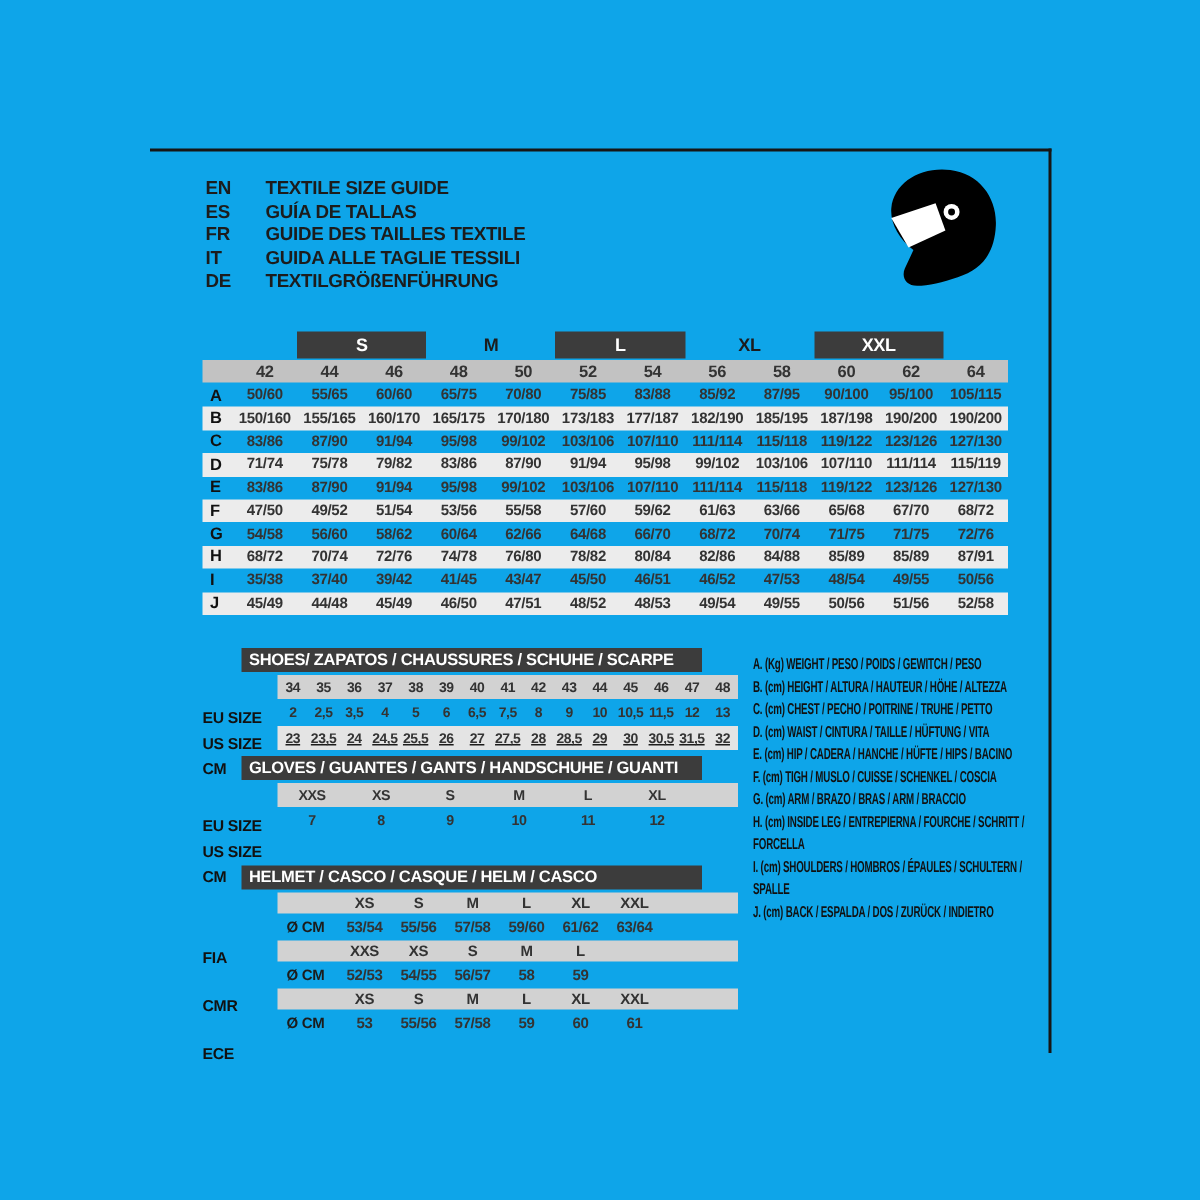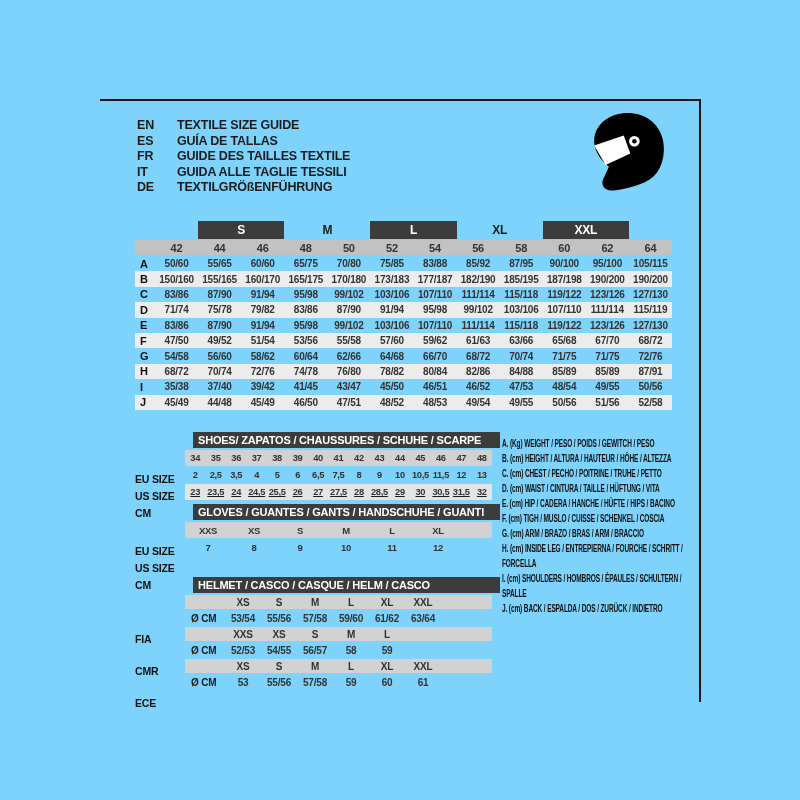--- a/index.html
+++ b/index.html
@@ -1,16 +1,16 @@
 <!DOCTYPE html>
 <html><head>
 <meta charset="utf-8">
 <style>
   html,body{margin:0;padding:0;background:#fff;}
-  .page{position:relative;width:800px;height:800px;background:#7dd3fc;overflow:hidden;
+  .page{position:relative;width:800px;height:800px;background:#0ea5e9;overflow:hidden;
         font-family:"Liberation Sans",sans-serif;font-weight:700;color:#1c1c1c;letter-spacing:-0.2px;}
   .frame{position:absolute;left:100px;top:99px;width:599px;height:601px;
          border-top:2px solid #161616;border-right:2px solid #161616;}
   
   .langs{position:absolute;left:137px;top:118px;font-size:12.5px;line-height:15.6px;}
   .lang-row{display:flex;}
   .lang-code{width:40px;}
   
   .helmet-icon{position:absolute;left:586px;top:109px;width:82px;height:90px;}
   
@@ -19,21 +19,21 @@
   .st-groups{height:18px;margin-bottom:1px;}
   .st-group{height:18px;display:flex;align-items:center;justify-content:center;font-size:12px;}
   .st-group.dark{background:#3c3c3c;color:#fff;}
   .st-sizes{height:15px;background:#c2c2c2;font-size:11px;margin-bottom:1px;}
   .st-row{height:15.4px;font-size:10px;}
   .st-row.stripe{background:#ececec;}
   .st-label{padding-left:5px;font-size:11px;color:#111;}
   .cell{text-align:center;color:#333;}
   
   .sub{position:absolute;left:135px;width:358px;}
-  .sub-title{margin-left:58px;width:302px;height:16px;background:#3c3c3c;color:#fff;
+  .sub-title{margin-left:26px;width:302px;height:16px;background:#3c3c3c;color:#fff;
              font-size:11px;display:flex;align-items:center;padding-left:5px;margin-bottom:2px;}
   .sub-row{display:flex;height:16px;margin-bottom:1px;}
   .sub-label{width:50px;font-size:10.5px;display:flex;align-items:center;color:#111;margin-top:29px;}
   .band{width:307px;display:grid;align-items:center;text-align:center;}
   .shoes-band{grid-template-columns:repeat(15,1fr);font-size:9.3px;letter-spacing:-0.3px;}
   .gloves-band{grid-template-columns:repeat(6,46px);font-size:9.5px;letter-spacing:-0.3px;}
   .helm-band{grid-template-columns:40px repeat(6,36px);font-size:10px;}
   .helm-sizes{height:14px;}
   .band-gray{background:#d2d2d2;}
   .band-light{background:#e4e4e4;text-decoration:underline;}

